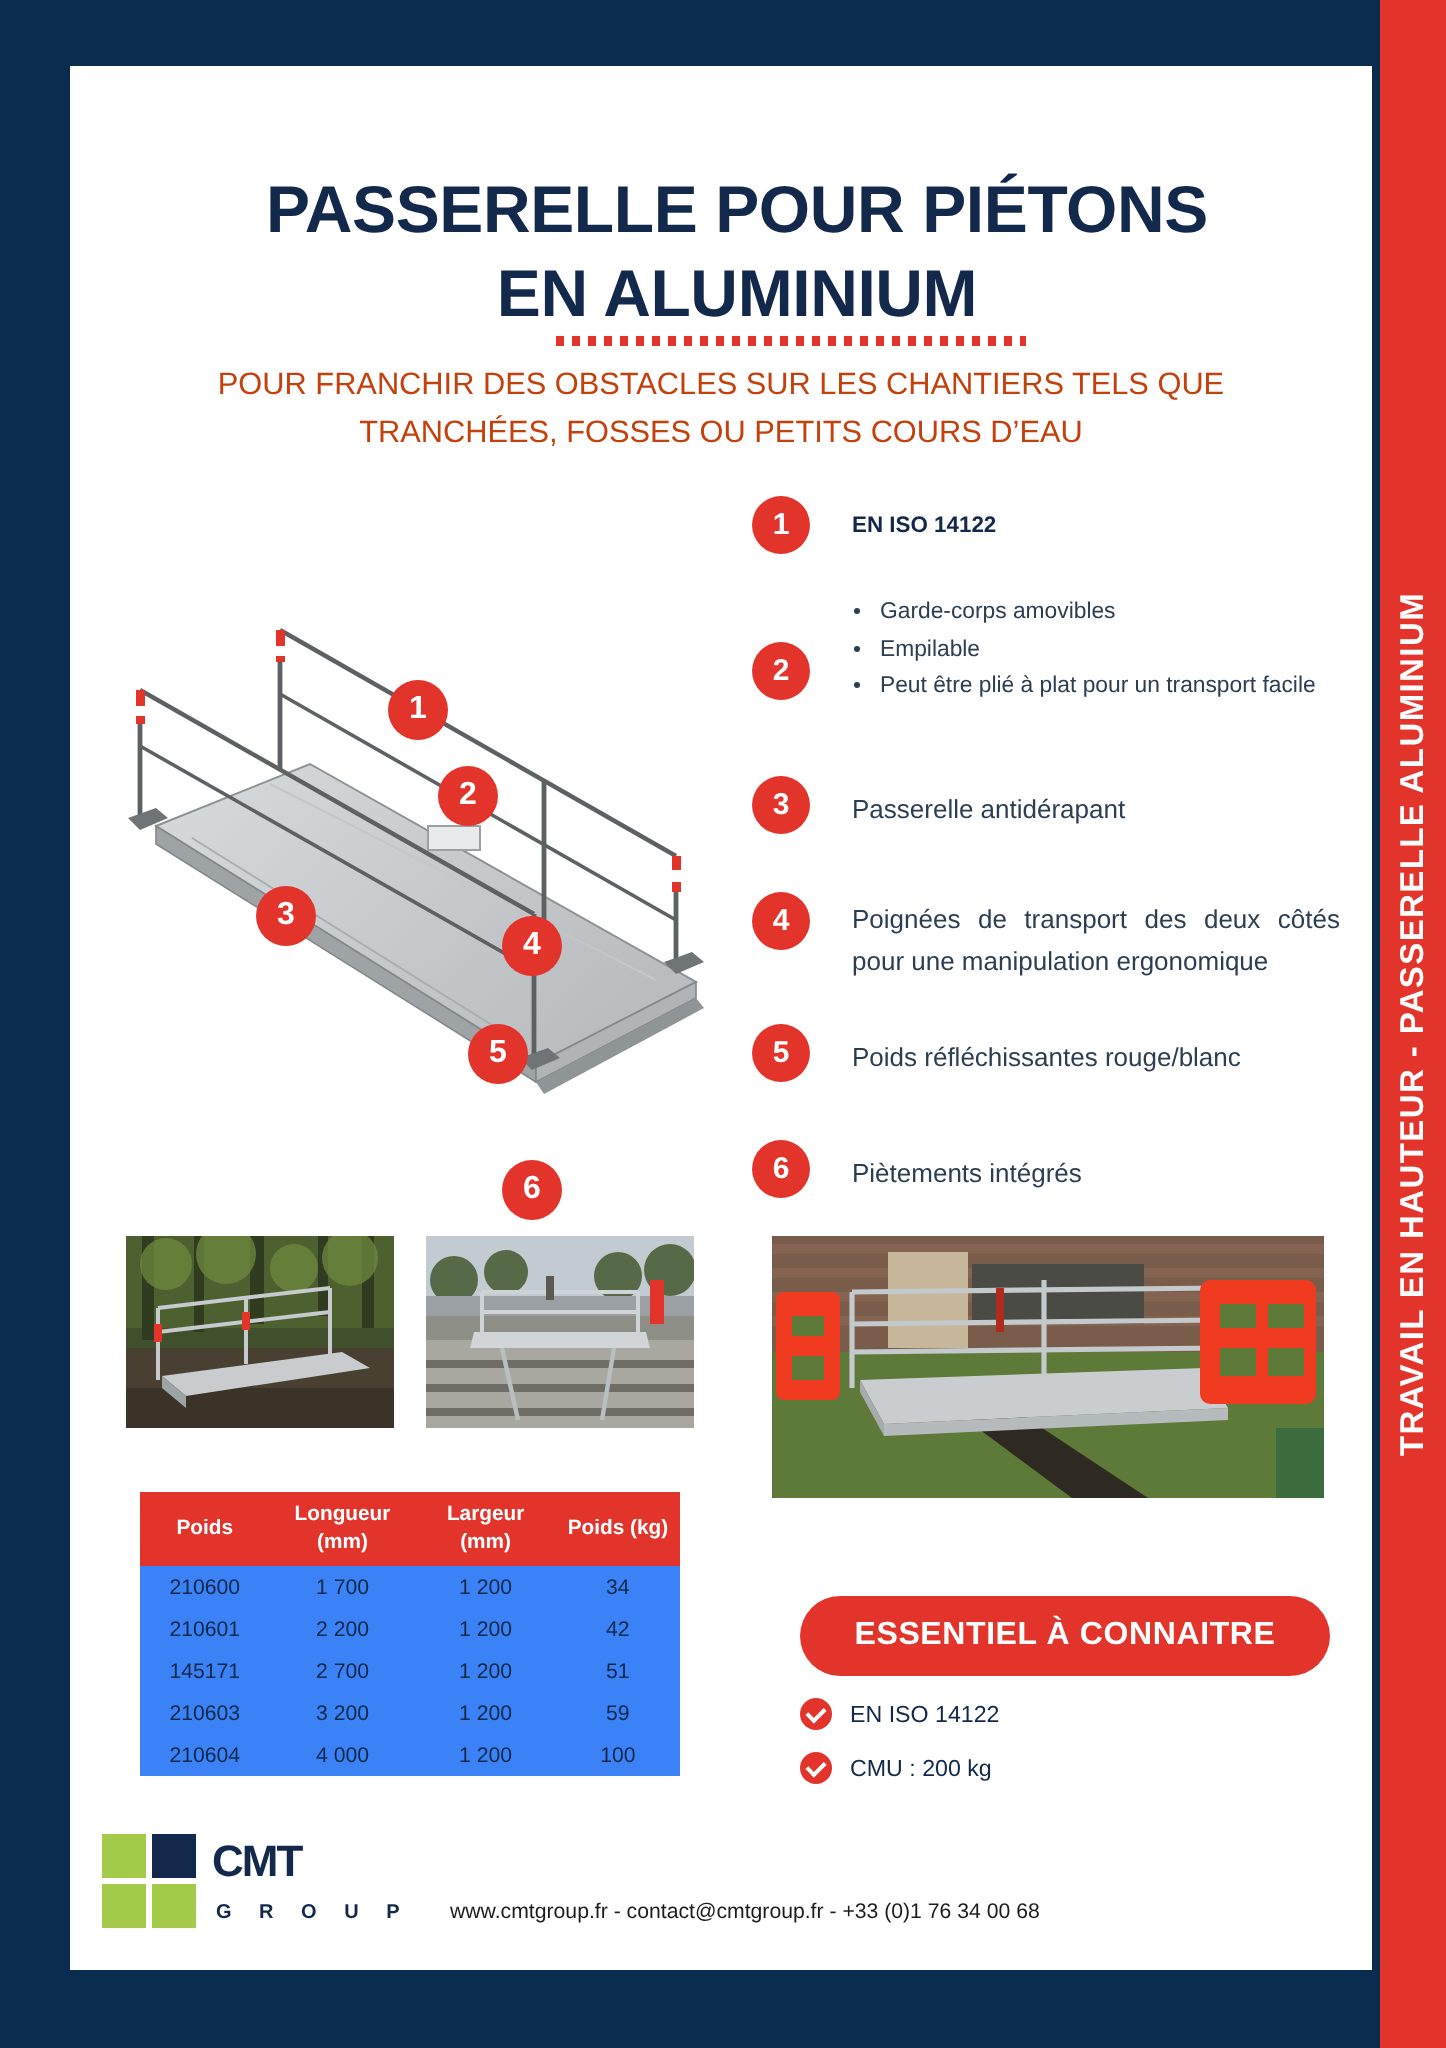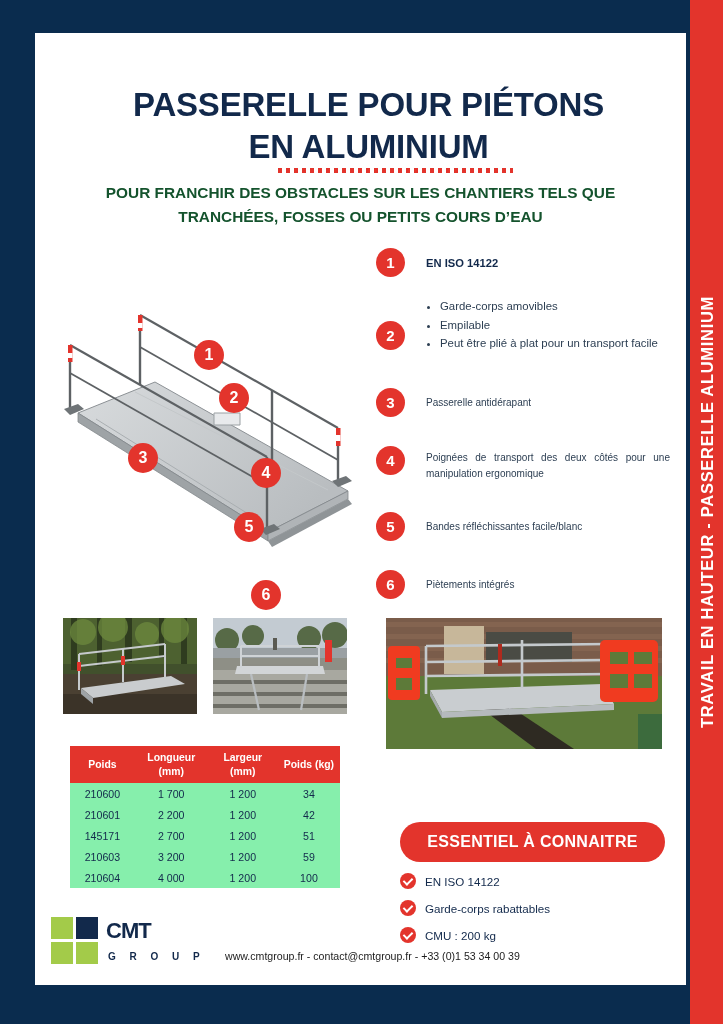--- a/index.html
+++ b/index.html
@@ -38,72 +38,72 @@
     letter-spacing:-.2px;
     margin-top:27px;
   }
   .dots{
     position:absolute;left:243px;top:135px;width:235px;height:5px;
     background-image:linear-gradient(90deg,#e3342c 0 4px,transparent 4px 8px);
     background-size:8px 5px;background-repeat:repeat-x;
   }
   .subtitle{
     position:absolute;left:32px;right:32px;top:148px;
-    text-align:center;color:#14532d;
-    font-size:15.4px;font-weight:bold;line-height:1.55;
+    text-align:center;color:#c2410c;
+    font-size:15.4px;font-weight:normal;line-height:1.55;
   }
 
   
   #illus{position:absolute;left:25px;top:252px;width:320px;height:300px;}
   #illus svg{display:block;width:100%;height:100%;}
 
   .badge{
     position:absolute;width:30px;height:30px;border-radius:50%;
     background:#e3342c;color:#fff;
     font-size:16px;font-weight:bold;
     display:flex;align-items:center;justify-content:center;
     box-sizing:border-box;
   }
   .badge.sm{width:29px;height:29px;font-size:15px;}
 
   
   #features{position:absolute;left:341px;top:215px;width:300px;}
   .feat{position:relative;margin-bottom:4px;}
   .feat .bg{position:absolute;left:0;top:0;}
   .feat .txt{
-    margin-left:50px;color:#2c3e52;font-size:10px;line-height:1.6;
+    margin-left:50px;color:#2c3e52;font-size:13px;line-height:1.6;
   }
   .feat .txt.bold{color:#12294b;font-weight:bold;font-size:11.2px;}
   .feat .txt.just{text-align:justify;padding-right:6px;}
   .feat ul{margin:0;padding:0 0 0 14px;}
   .feat li{margin:0 0 1px 0;font-size:11.4px;color:#2c3e52;line-height:1.55;}
 
   
   .photo{position:absolute;overflow:hidden;background:#7d8a74;}
   .photo svg{display:block;width:100%;height:100%;}
 
   
   #spec{position:absolute;left:35px;top:713px;width:270px;
         border-collapse:collapse;font-size:10.3px;}
   #spec th{
     background:#e3342c;color:#fff;font-weight:bold;
     padding:5px 2px;line-height:1.3;font-size:10.4px;text-align:center;
     vertical-align:middle;
   }
   #spec td{
     color:#12294b;text-align:center;padding:4.5px 2px;font-size:10.6px;
-    background:#86efac;
+    background:#3b82f6;
   }
 
   
   #essentiel{position:absolute;left:365px;top:765px;width:265px;}
   .pill{
     background:#e3342c;color:#fff;border-radius:22px;
     text-align:center;padding:11px 8px;
-    font-size:16px;font-weight:bold;letter-spacing:.3px;margin-top:24px;
+    font-size:16px;font-weight:bold;letter-spacing:.3px;
   }
   .chk-row{display:flex;align-items:center;margin-top:11px;}
   .chk{
     width:16px;height:16px;border-radius:50%;background:#e3342c;
     flex:0 0 16px;position:relative;margin-right:9px;
   }
   .chk:after{
     content:"";position:absolute;left:5px;top:3px;
     width:4px;height:7px;border:solid #fff;border-width:0 2px 2px 0;
     transform:rotate(45deg);
@@ -220,21 +220,21 @@
         <div class="txt" style="padding-top:7px;">Passerelle antidérapant</div>
       </div>
 
       <div class="feat" style="height:62px;">
         <div class="bg badge sm" style="left:0;top:0;">4</div>
         <div class="txt just" style="padding-top:4px;">Poignées de transport des deux côtés pour une manipulation ergonomique</div>
       </div>
 
       <div class="feat" style="height:54px;">
         <div class="bg badge sm" style="left:0;top:0;">5</div>
-        <div class="txt" style="padding-top:7px;">Bandes réfléchissantes facile/blanc</div>
+        <div class="txt" style="padding-top:7px;">Poids réfléchissantes rouge/blanc</div>
       </div>
 
       <div class="feat" style="height:44px;">
         <div class="bg badge sm" style="left:0;top:0;">6</div>
         <div class="txt" style="padding-top:7px;">Piètements intégrés</div>
       </div>
 
     </div>
 
     <div class="photo" style="left:28px;top:585px;width:134px;height:96px;">
@@ -390,38 +390,34 @@
     </table>
 
     <div id="essentiel">
       <div class="pill">ESSENTIEL À CONNAITRE</div>
       <div class="chk-row">
         <span class="chk"></span>
         <span class="chk-label">EN ISO 14122</span>
       </div>
       <div class="chk-row">
         <span class="chk"></span>
-        <span class="chk-label">Garde-corps rabattables</span>
-      </div>
-      <div class="chk-row">
-        <span class="chk"></span>
         <span class="chk-label">CMU : 200 kg</span>
       </div>
     </div>
 
     <div id="logo">
       <span class="sq" style="left:0;top:0;background:#a3cb49;"></span>
       <span class="sq" style="left:25px;top:0;background:#12294b;"></span>
       <span class="sq" style="left:0;top:25px;background:#a3cb49;"></span>
       <span class="sq" style="left:25px;top:25px;background:#a3cb49;"></span>
       <span class="logo-cmt">CMT</span>
       <span class="logo-group">G R O U P</span>
     </div>
 
-    <div id="contact">www.cmtgroup.fr - contact@cmtgroup.fr - +33 (0)1 53 34 00 39</div>
+    <div id="contact">www.cmtgroup.fr - contact@cmtgroup.fr - +33 (0)1 76 34 00 68</div>
 
   </div>
 
   <div id="sidebar">
     <span class="vtext">TRAVAIL EN HAUTEUR - PASSERELLE ALUMINIUM</span>
   </div>
 
 </div>
 
 </body></html>

